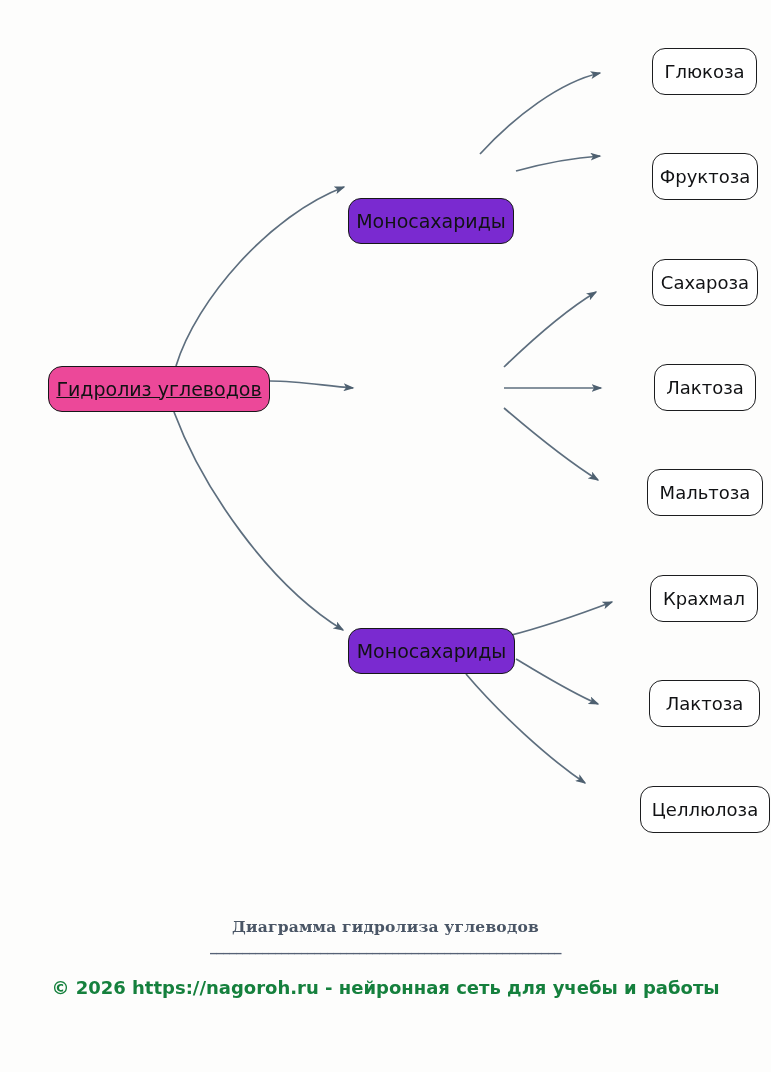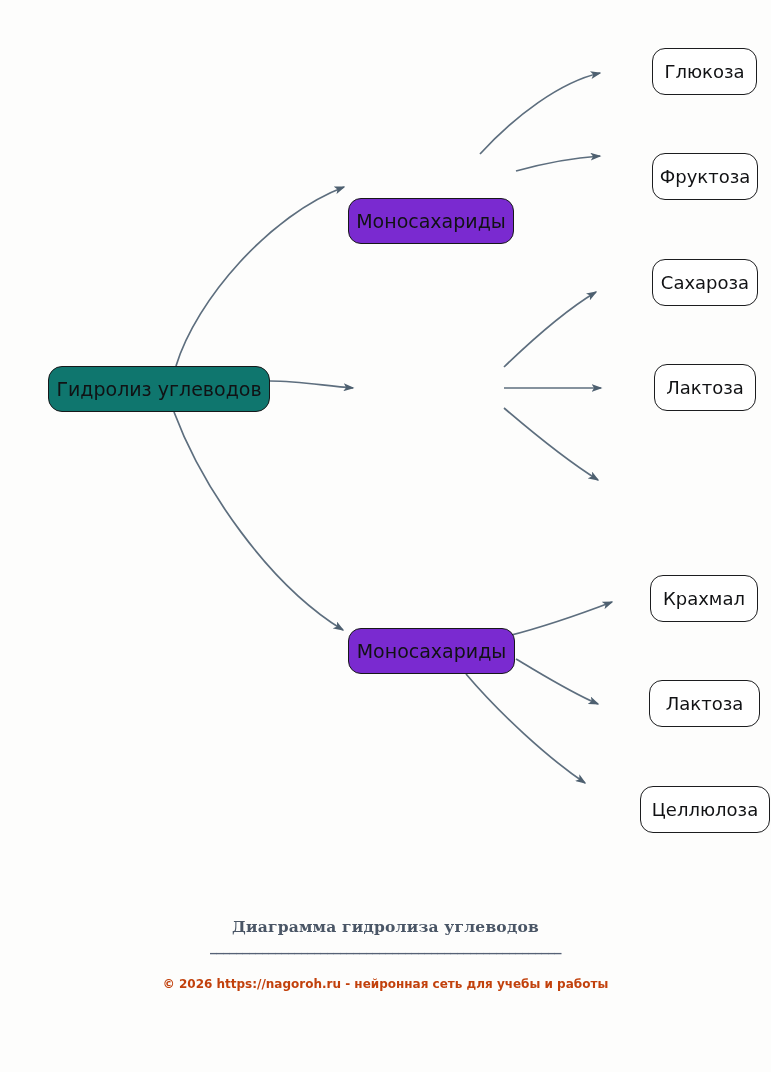--- a/index.html
+++ b/index.html
@@ -34,23 +34,24 @@
     align-items: center;
     justify-content: center;
     border-radius: 12px;
     border: 1.4px solid #17181a;
     font-family: "DejaVu Sans", "Liberation Sans", sans-serif;
     color: #111214;
     white-space: nowrap;
     line-height: 1;
   }
   .node-root {
-    background: #0f766e;
+    background: #ec4899;
     font-size: 19px;
     border-radius: 14px;
+    text-decoration: underline;
   }
   .node-group {
     background: #7a2ad0;
     font-size: 19px;
     border-radius: 13px;
   }
   .node-leaf {
     background: #ffffff;
     font-size: 18px;
     border-radius: 13px;
@@ -77,22 +78,22 @@
     font-family: "DejaVu Sans", "Liberation Sans", sans-serif;
     font-size: 14px;
     color: #566276;
     letter-spacing: -0.5px;
     overflow: hidden;
     height: 26px;
   }
   #footer-copyright {
     top: 977px;
     font-family: "DejaVu Sans", "Liberation Sans", sans-serif;
-    font-size: 12px;
-    color: #c2410c;
+    font-size: 18px;
+    color: #15803d;
   }
 </style>
 </head>
 <body>
 
 <div id="canvas">
 
   <svg id="edges" viewBox="0 0 771 1072" xmlns="http://www.w3.org/2000/svg">
     <defs>
       <marker id="arrow" markerWidth="11" markerHeight="8" refX="9.5" refY="4" orient="auto" markerUnits="userSpaceOnUse">
@@ -133,20 +134,23 @@
   </div>
   <div class="node node-leaf" style="left:604px; top:153px; width:106px; height:47px;">
     <span>Фруктоза</span>
   </div>
   <div class="node node-leaf" style="left:604px; top:259px; width:106px; height:47px;">
     <span>Сахароза</span>
   </div>
   <div class="node node-leaf" style="left:606px; top:364px; width:102px; height:47px;">
     <span>Лактоза</span>
   </div>
+  <div class="node node-leaf" style="left:599px; top:469px; width:116px; height:47px;">
+    <span>Мальтоза</span>
+  </div>
   <div class="node node-leaf" style="left:602px; top:575px; width:108px; height:47px;">
     <span>Крахмал</span>
   </div>
   <div class="node node-leaf" style="left:601px; top:680px; width:111px; height:47px;">
     <span>Лактоза</span>
   </div>
   <div class="node node-leaf" style="left:592px; top:786px; width:130px; height:47px;justify-content:center;">
     <span>Целлюлоза</span>
   </div>
 

